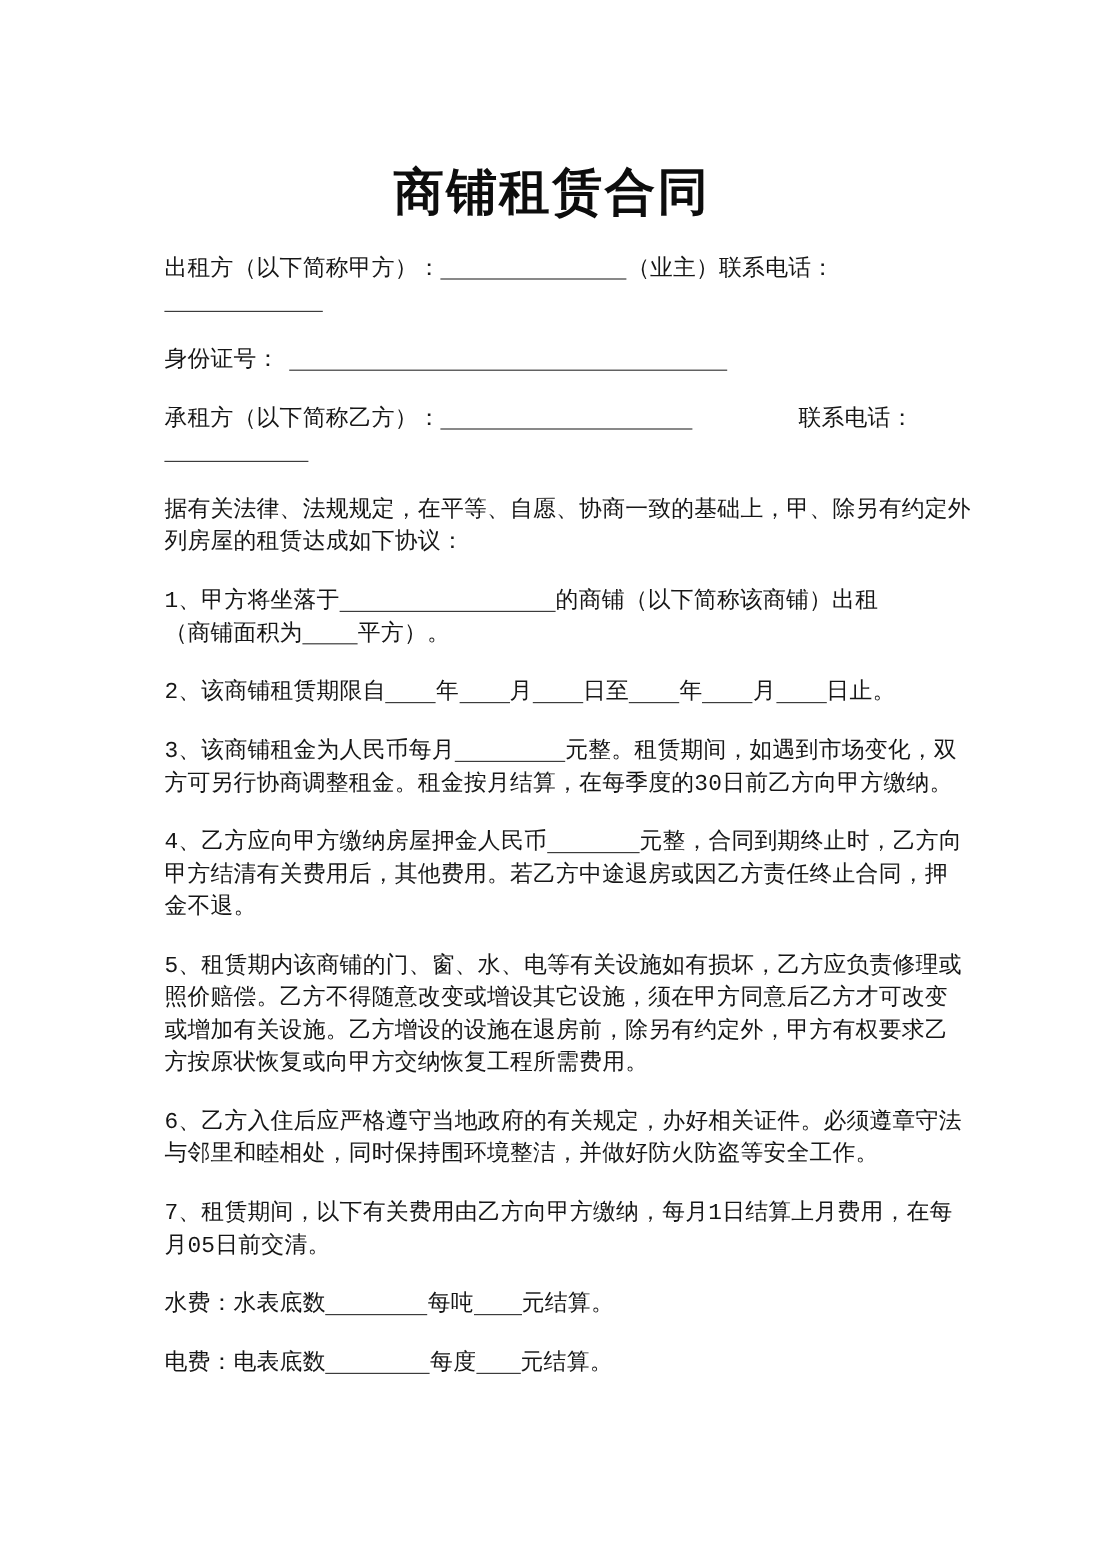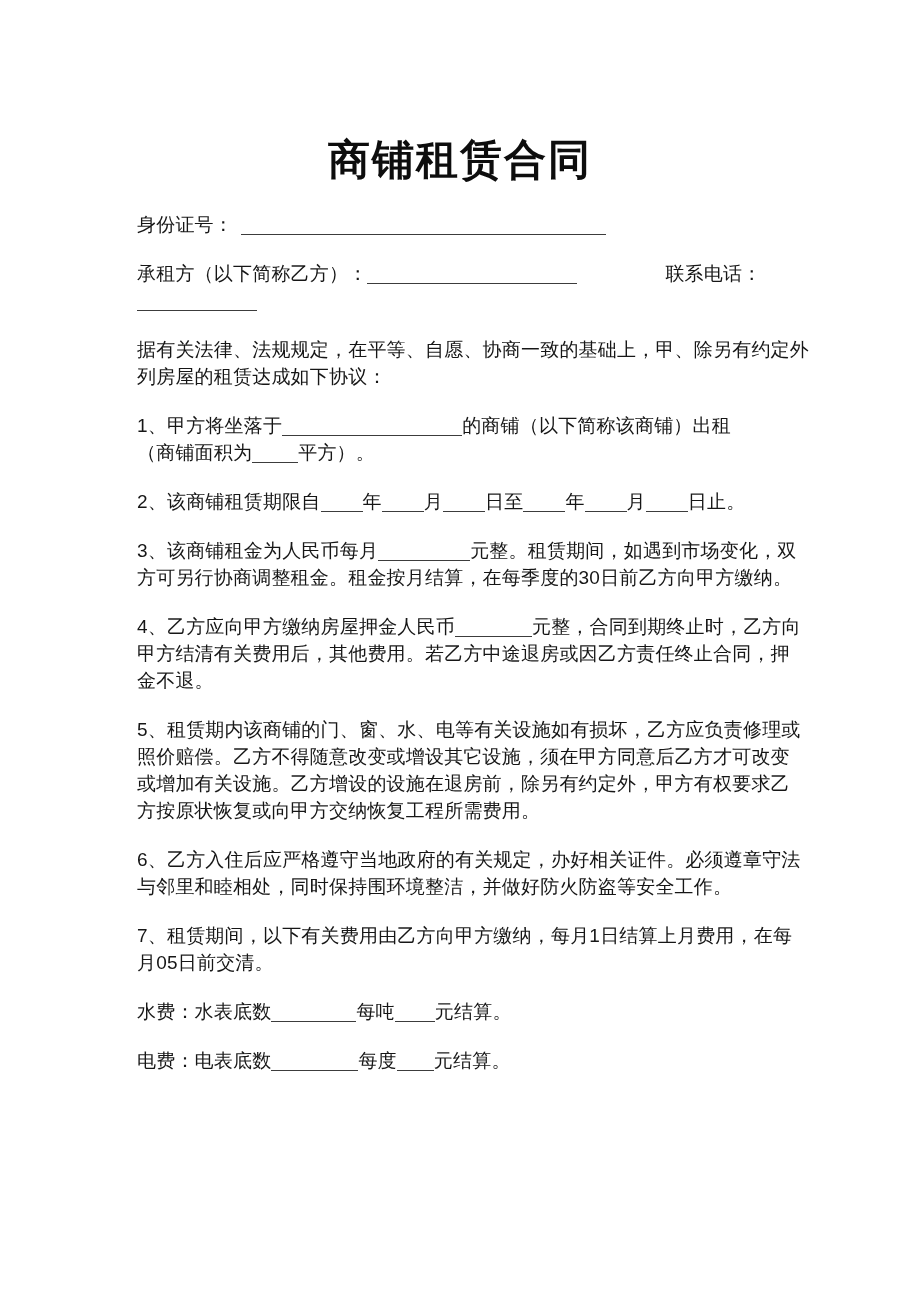--- a/index.html
+++ b/index.html
@@ -2,21 +2,21 @@
 <html><head>
 <meta charset="utf-8">
 <style>
   html, body { margin: 0; padding: 0; background: #ffffff; }
   .page {
     position: relative;
     width: 920px;
     height: 1302px;
     background: #ffffff;
     overflow: hidden;
-    font-family: Liberation Sans, sans-serif;
+    font-family: Liberation Mono, monospace;
     color: #161616;
   }
   .title {
     position: absolute;
     top: 132px;
     left: 0;
     width: 100%;
     text-align: center;
     font-size: 42px;
     font-weight: 700;
@@ -44,20 +44,24 @@
     vertical-align: -4px;
   }
   .sp { display: inline-block; height: 1px; }
 </style>
 </head>
 <body>
 
 <div class="page">
   <div class="title">商铺租赁合同</div>
   <div class="content">
+      <div class="para">
+        <div class="line"><span class="run">出租方（以下简称甲方）：</span><span class="blank" style="width: 155px;"></span><span class="run">（业主）联系电话：</span></div>
+        <div class="line"><span class="blank" style="width: 132px;"></span></div>
+      </div>
       <div class="para">
         <div class="line"><span class="run">身份证号：</span><span class="sp" style="width: 8px;"></span><span class="blank" style="width: 365px;"></span></div>
       </div>
       <div class="para">
         <div class="line"><span class="run">承租方（以下简称乙方）：</span><span class="blank" style="width: 210px;"></span><span class="sp" style="width: 88px;"></span><span class="run">联系电话：</span></div>
         <div class="line"><span class="blank" style="width: 120px;"></span></div>
       </div>
       <div class="para">
         <div class="line"><span class="run">据有关法律、法规规定，在平等、自愿、协商一致的基础上，甲、除另有约定外</span></div>
         <div class="line"><span class="run">列房屋的租赁达成如下协议：</span></div>

